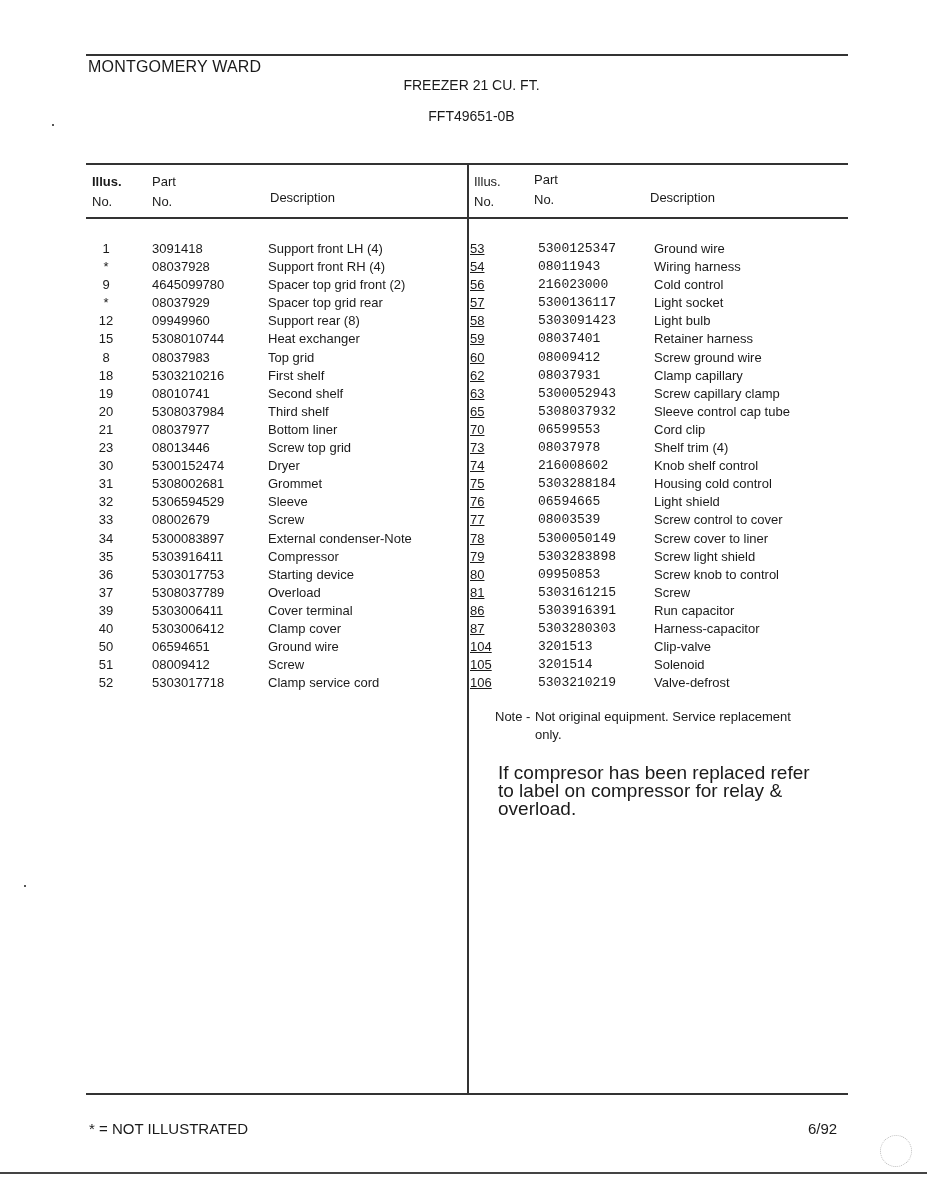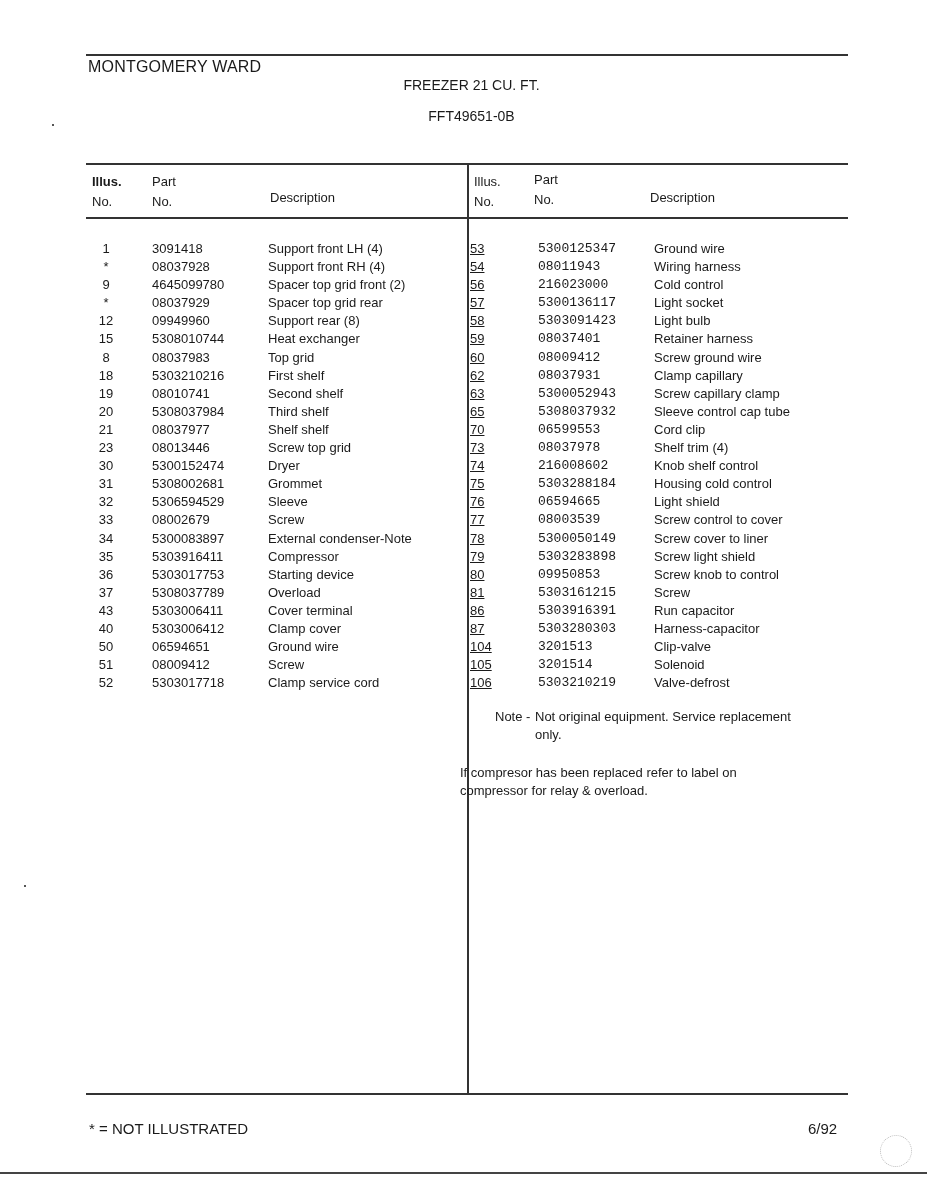--- a/index.html
+++ b/index.html
@@ -38,21 +38,21 @@
     .left .illus { left: 0; width: 40px; text-align: center; }
     .left .part { left: 66px; }
     .left .desc { left: 182px; }
     .right .illus { left: 0; width: 40px; text-align: left; text-decoration: underline; }
     .right .part { left: 68px; font-family: Liberation Mono, monospace; }
     .right .desc { left: 184px; }
 
     .note { position: absolute; left: 479px; top: 708px; font-size: 13px; line-height: 18px; }
     .note .lbl { position: absolute; left: 0; top: 0; white-space: nowrap; margin-left: 16px; }
     .note .txt { position: absolute; left: 56px; top: 0; width: 260px; }
-    .note2 { position: absolute; left: 460px; top: 764px; width: 320px; font-size: 13px; line-height: 18px; }
+    .note2 { position: absolute; left: 498px; top: 764px; width: 320px; font-size: 19px; line-height: 18px; }
 
     .footer-left { position: absolute; left: 89px; top: 1120px; font-size: 15px; }
     .footer-right { position: absolute; left: 808px; top: 1120px; font-size: 15px; }
     .rule-bottom {
       position: absolute; left: 0; top: 1172px; width: 927px; border-top: 2px solid #444;
     }
     .stamp { position: absolute; left: 880px; top: 1135px; width: 30px; height: 30px;
       border: 1px dotted #bbb; border-radius: 50%; transform: rotate(-30deg); }
     .speck { position: absolute; width: 2px; height: 2px; background: #555; }
   </style>
@@ -141,21 +141,21 @@
       <span class="desc">Second shelf</span>
     </div>
     <div class="row">
       <span class="illus">20</span>
       <span class="part">5308037984</span>
       <span class="desc">Third shelf</span>
     </div>
     <div class="row">
       <span class="illus">21</span>
       <span class="part">08037977</span>
-      <span class="desc">Shelf shelf</span>
+      <span class="desc">Bottom liner</span>
     </div>
     <div class="row">
       <span class="illus">23</span>
       <span class="part">08013446</span>
       <span class="desc">Screw top grid</span>
     </div>
     <div class="row">
       <span class="illus">30</span>
       <span class="part">5300152474</span>
       <span class="desc">Dryer</span>
@@ -189,21 +189,21 @@
       <span class="illus">36</span>
       <span class="part">5303017753</span>
       <span class="desc">Starting device</span>
     </div>
     <div class="row">
       <span class="illus">37</span>
       <span class="part">5308037789</span>
       <span class="desc">Overload</span>
     </div>
     <div class="row">
-      <span class="illus">43</span>
+      <span class="illus">39</span>
       <span class="part">5303006411</span>
       <span class="desc">Cover terminal</span>
     </div>
     <div class="row">
       <span class="illus">40</span>
       <span class="part">5303006412</span>
       <span class="desc">Clamp cover</span>
     </div>
     <div class="row">
       <span class="illus">50</span>

